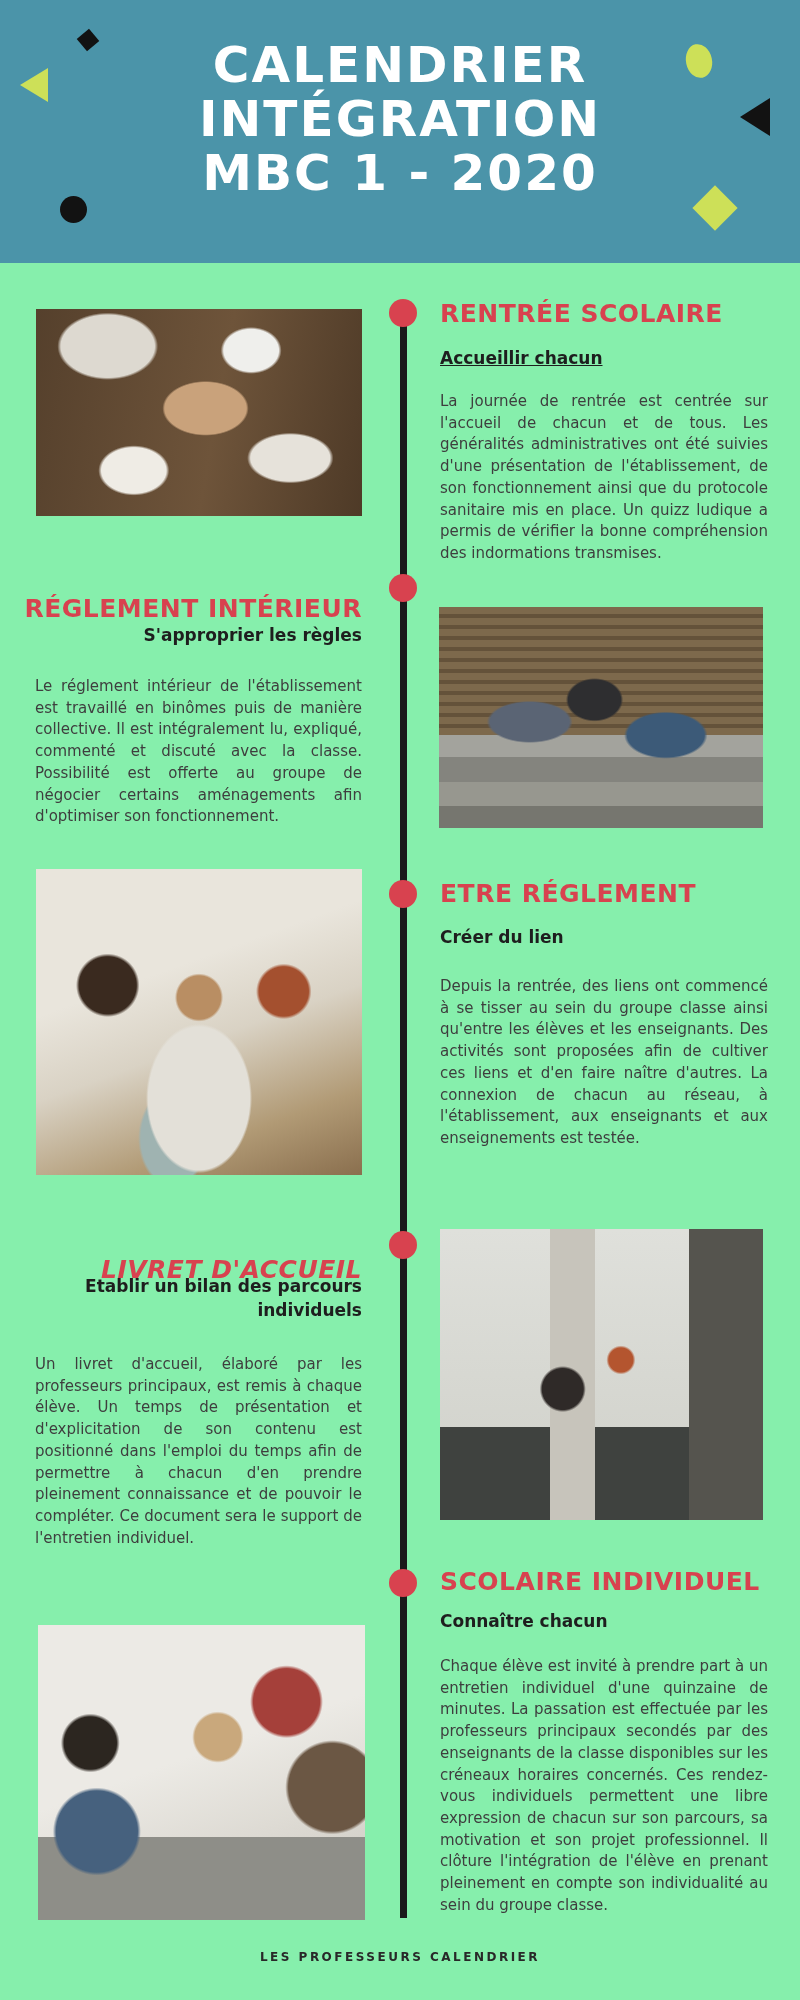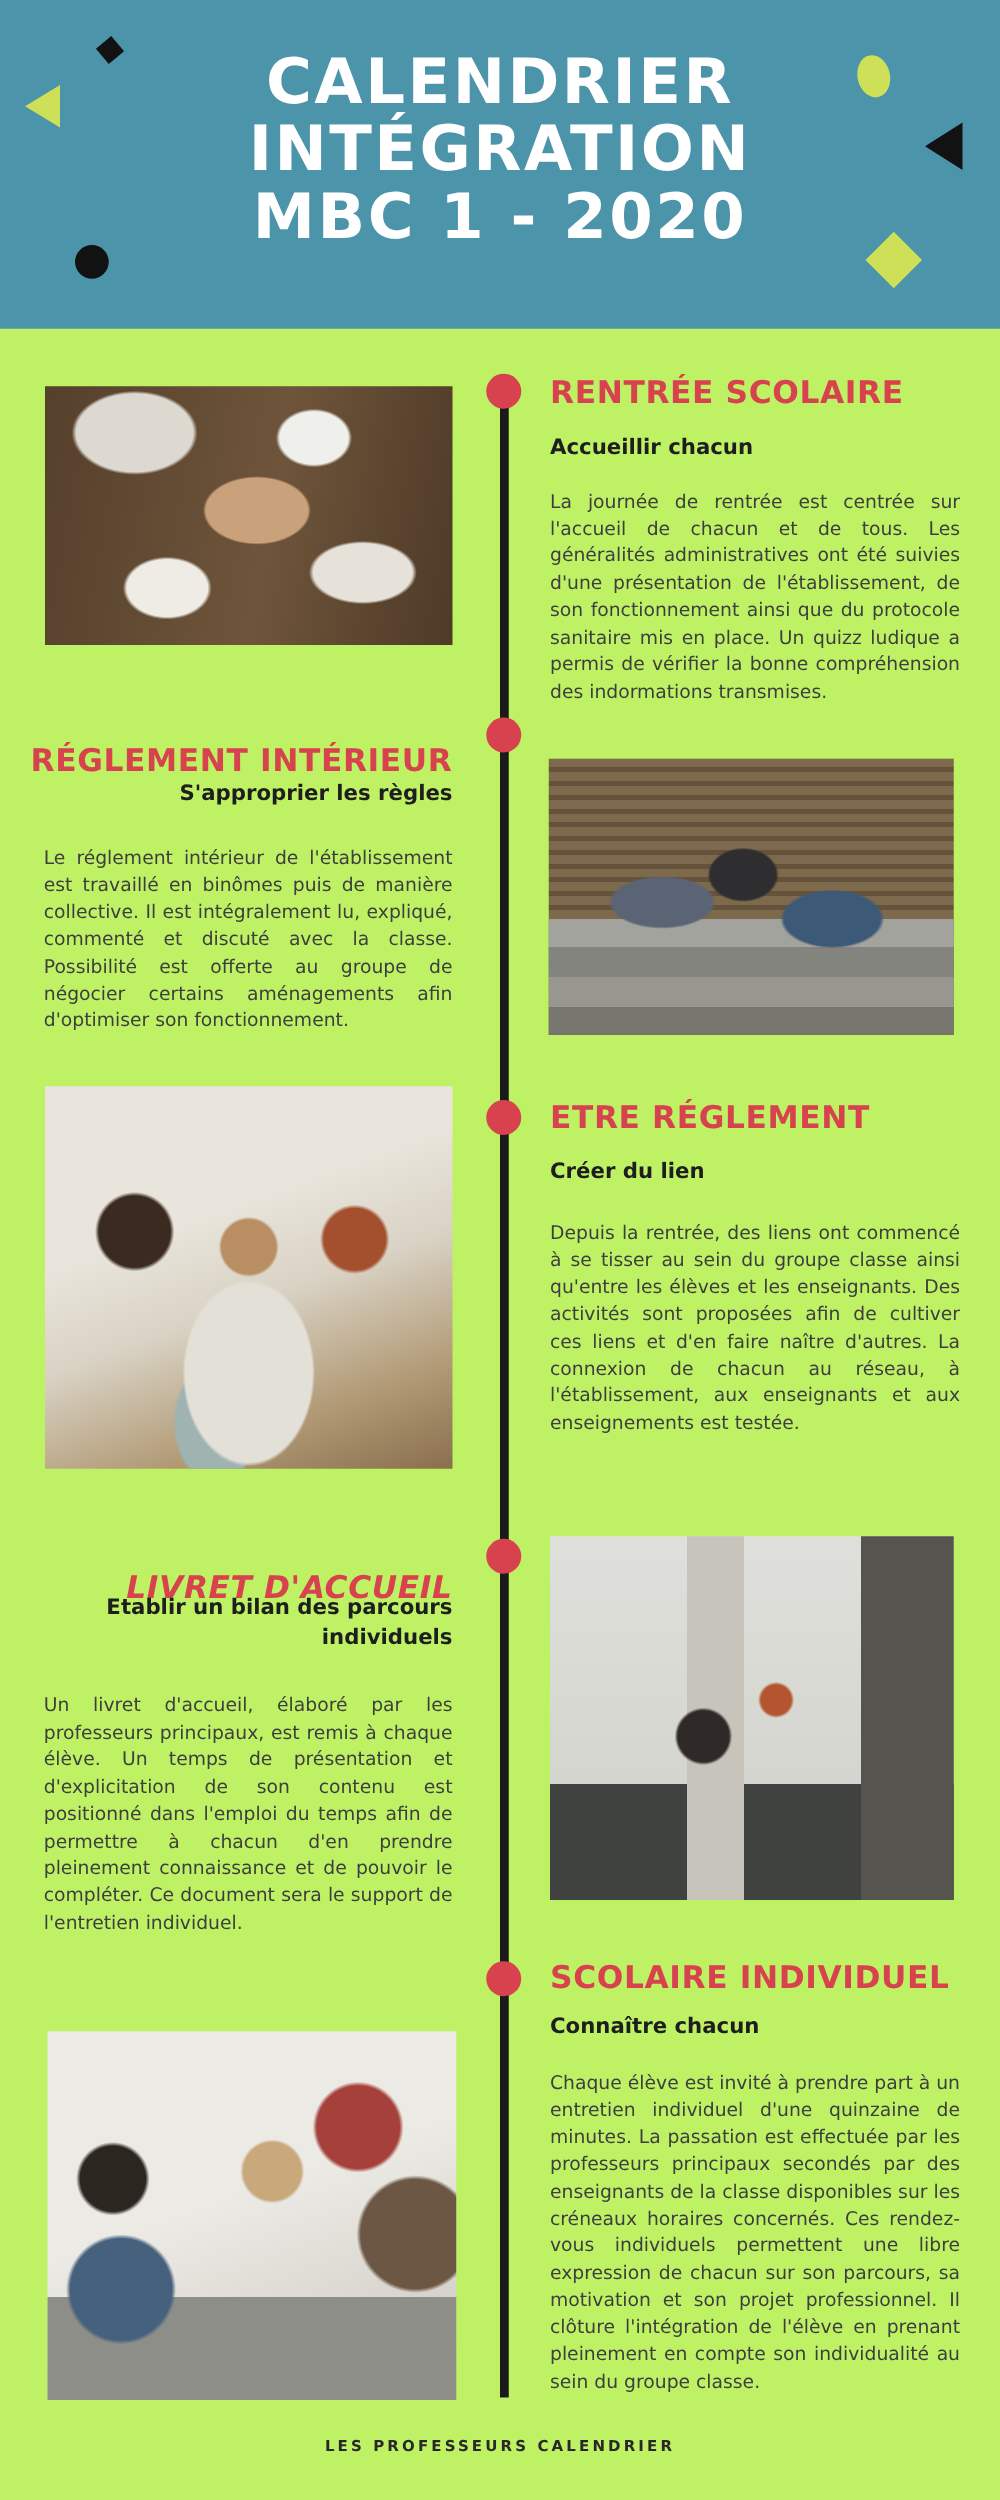--- a/index.html
+++ b/index.html
@@ -5,21 +5,21 @@
   :root{
     --teal:#4b94a9;
     --red:#d8424f;
     --lime:#cde058;
     --ink:#151515;
     --body:#3e3e3e;
   }
   html,body{margin:0;padding:0;background:#ffffff;}
   .page{
     position:relative;width:800px;height:2000px;margin:0 auto;
-    background:#bef264;overflow:hidden;
+    background:#86efac;overflow:hidden;
     font-family:"DejaVu Sans","Liberation Sans",sans-serif;
   }
   
   .header{position:absolute;left:0;top:0;width:800px;height:263px;background:var(--teal);}
   .title{
     position:absolute;left:0;top:38px;width:100%;text-align:center;
     color:#ffffff;font-weight:bold;font-size:50px;line-height:54px;letter-spacing:2px;
   }
   .shape{position:absolute;}
   .diamond-black{left:80px;top:32px;width:16px;height:16px;background:#121212;transform:rotate(50deg);}
@@ -113,21 +113,21 @@
   <div class="tl-dot dot4"></div>
   <div class="tl-dot dot5"></div>
 
   <div class="photo photo1"></div>
   <div class="photo photo2"></div>
   <div class="photo photo3"></div>
   <div class="photo photo4"></div>
   <div class="photo photo5"></div>
 
   <div class="h-red col-r" style="top:299px;">RENTRÉE SCOLAIRE</div>
-  <div class="sub col-r" style="top:346px;">Accueillir chacun</div>
+  <div class="sub col-r" style="top:346px;text-decoration:underline;">Accueillir chacun</div>
   <div class="para col-r" style="top:391px;">La journée de rentrée est centrée sur l'accueil de chacun et de tous. Les généralités administratives ont été suivies d'une présentation de l'établissement, de son fonctionnement ainsi que du protocole sanitaire mis en place. Un quizz ludique a permis de vérifier la bonne compréhension des indormations transmises.</div>
 
   <div class="h-red col-l ta-r" style="top:594px;left:0px;width:362px;">RÉGLEMENT INTÉRIEUR</div>
   <div class="sub col-l ta-r" style="top:623px;width:327px;">S'approprier les règles</div>
   <div class="para col-l" style="top:676px;">Le réglement intérieur de l'établissement est travaillé en binômes puis de manière collective. Il est intégralement lu, expliqué, commenté et discuté avec la classe. Possibilité est offerte au groupe de négocier certains aménagements afin d'optimiser son fonctionnement.</div>
 
   <div class="h-red col-r" style="top:879px;">ETRE RÉGLEMENT</div>
   <div class="sub col-r" style="top:925px;">Créer du lien</div>
   <div class="para col-r" style="top:976px;">Depuis la rentrée, des liens ont commencé à se tisser au sein du groupe classe ainsi qu'entre les élèves et les enseignants. Des activités sont proposées afin de cultiver ces liens et d'en faire naître d'autres. La connexion de chacun au réseau, à l'établissement, aux enseignants et aux enseignements est testée.</div>
 

